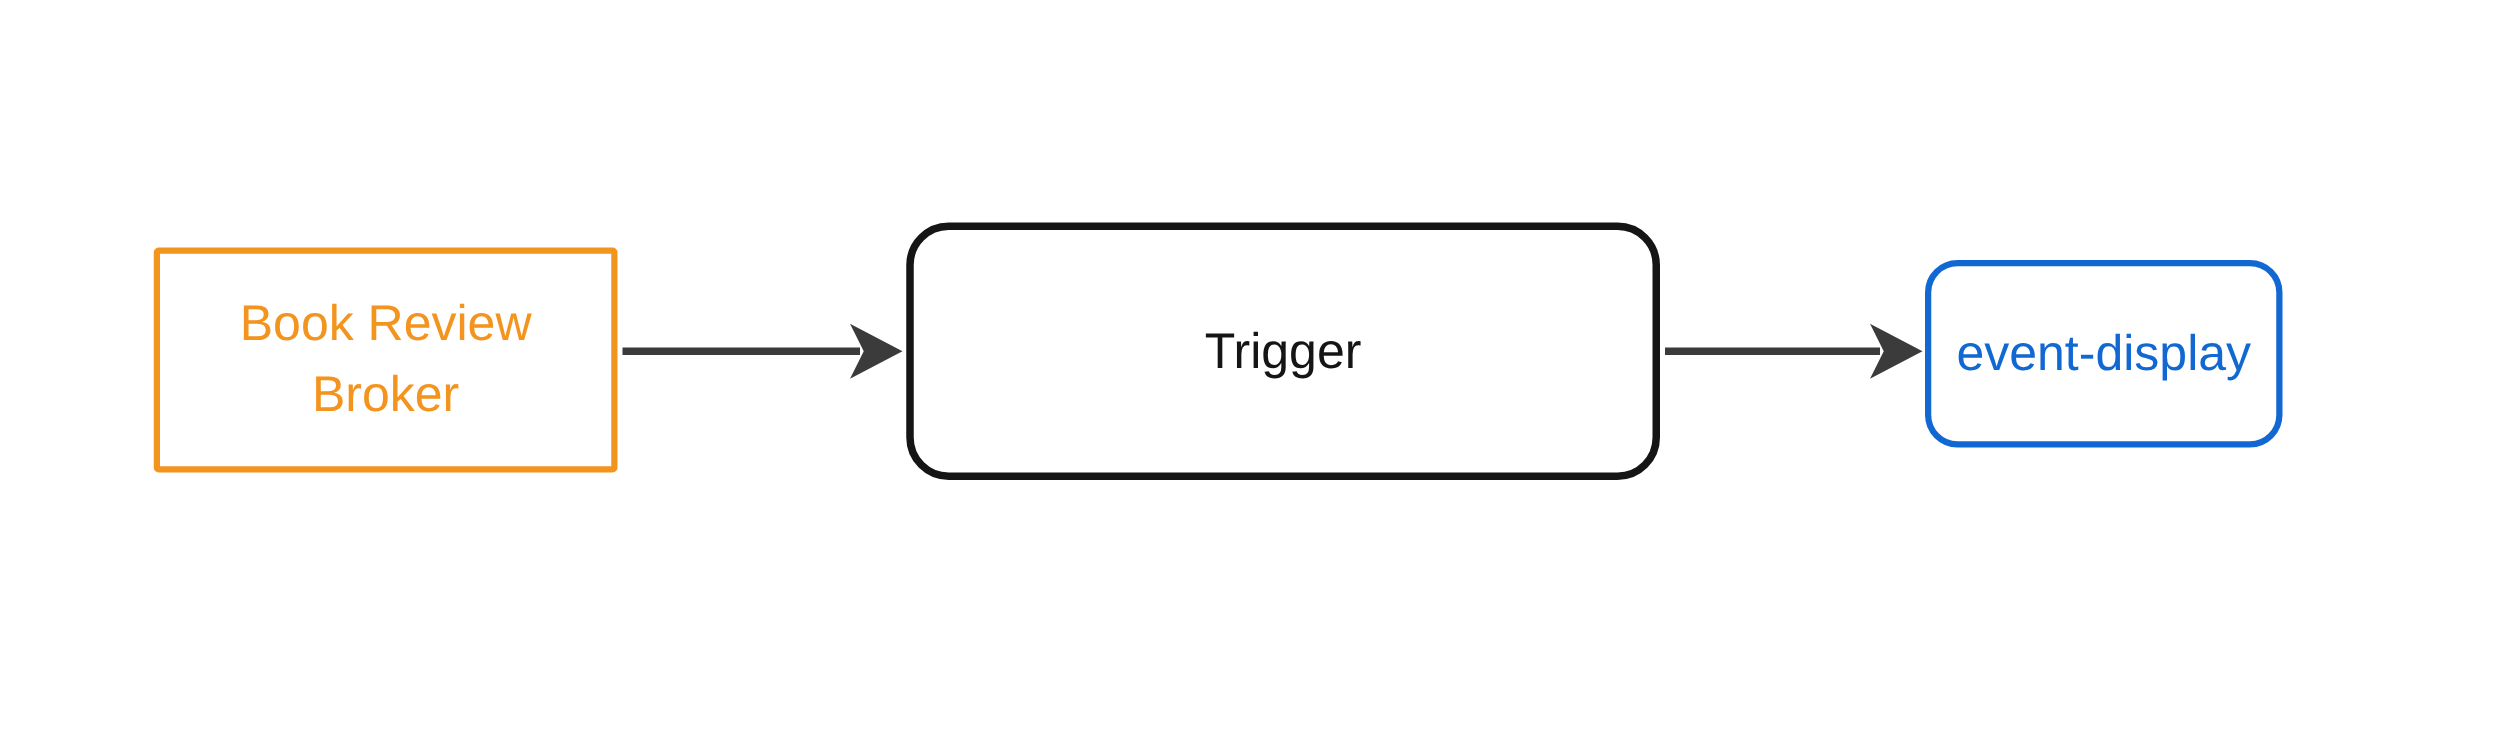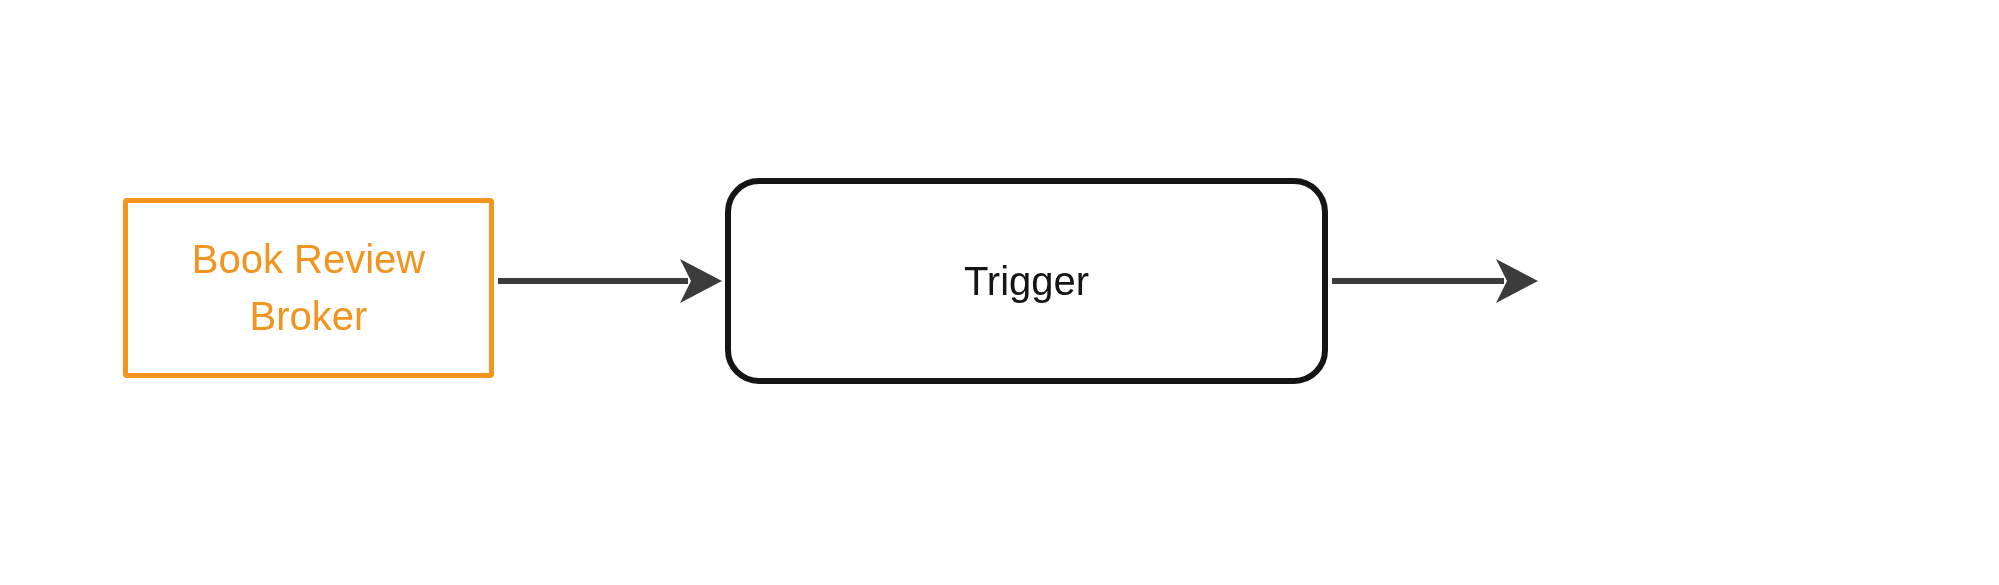--- a/index.html
+++ b/index.html
@@ -95,14 +95,17 @@
     <span>Trigger</span>
   </div>
 
   <div class="edge" style="left:1330px; top:253px;">
     <svg width="212" height="56" viewBox="0 0 212 56" aria-hidden="true">
       <line class="shaft" x1="2" y1="28" x2="174" y2="28"></line>
       <path class="head" d="M208,28 L166,6 L177,28 L166,50 Z"></path>
     </svg>
   </div>
 
+  <div class="node node-display">
+    <span>event-display</span>
+  </div>
 
 </div>
 
 </body></html>

